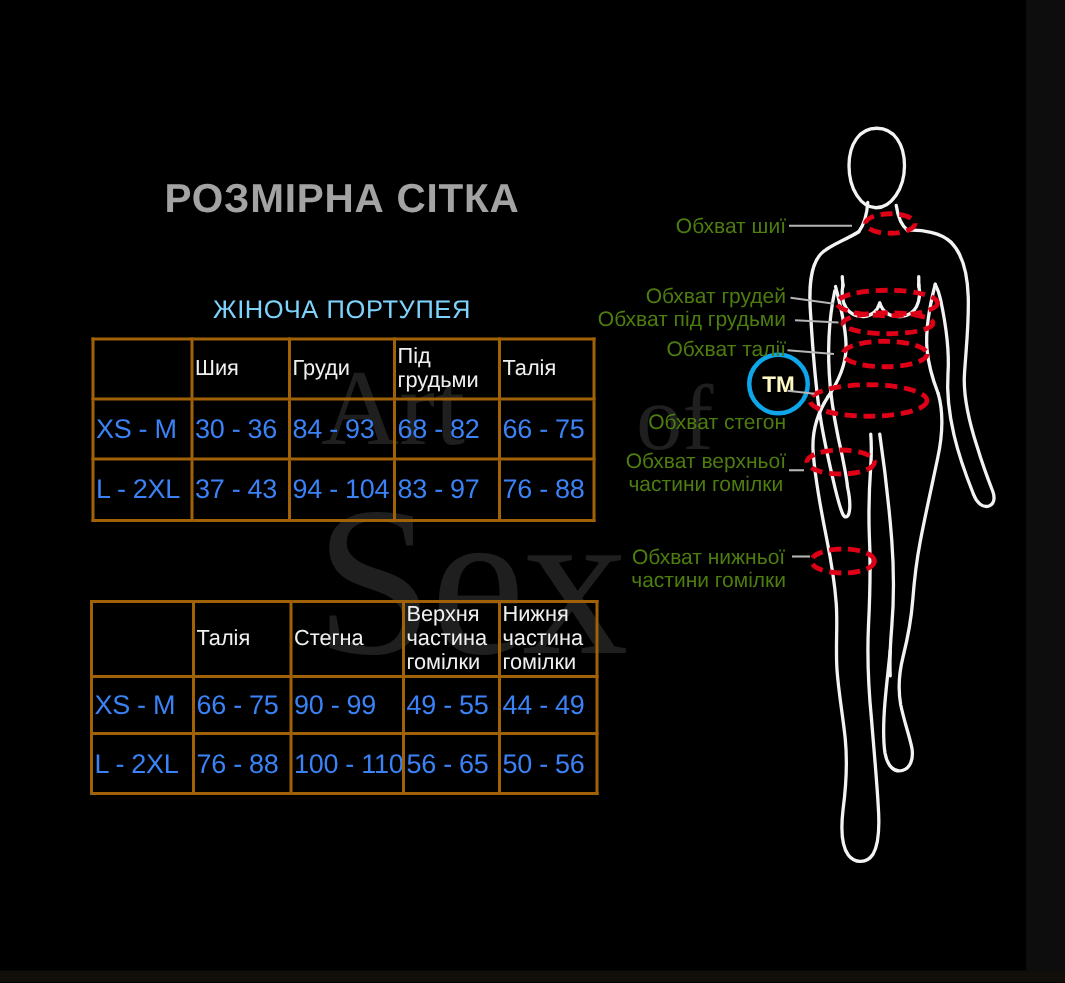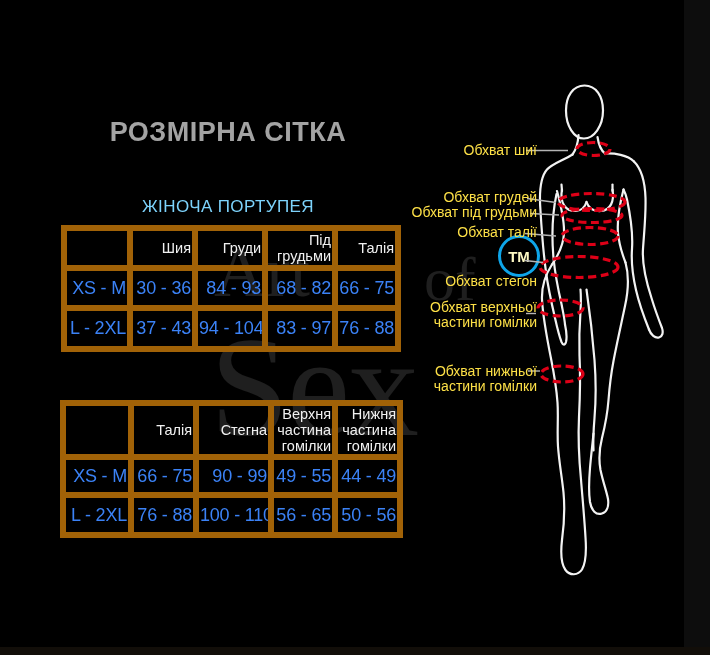--- a/index.html
+++ b/index.html
@@ -21,32 +21,32 @@
   .fig-svg{position:absolute;left:0;top:0;z-index:2;pointer-events:none;}
 
   .title{position:absolute;left:61px;top:117px;width:334px;text-align:center;z-index:3;
          font-size:27px;font-weight:bold;letter-spacing:0.5px;color:#a3a3a3;}
   .tbl-title{position:absolute;width:334px;text-align:center;z-index:3;font-size:17px;
              letter-spacing:0.4px;color:#7dd3fc;}
   .tbl-title-1{left:61px;top:197px;}
   .tbl-title-2{left:60px;top:373px;}
 
   table.size{position:absolute;z-index:3;border-collapse:collapse;table-layout:fixed;background:transparent;}
-  table.size th,table.size td{border:6px solid #a16207;text-align:right;vertical-align:middle;
+  table.size th,table.size td{border:2px solid #a16207;text-align:left;vertical-align:middle;
       padding:0 1px;font-weight:normal;overflow:hidden;}
   table.size th{font-size:14.5px;line-height:16px;color:#f0f0f0;}
   table.size td{font-size:18px;letter-spacing:-0.2px;color:#3b82f6;white-space:nowrap;}
   .t1{left:61px;top:225px;width:334px;}
   .t1 tr.hrow{height:40px;} .t1 tr.r1{height:40px;} .t1 tr.r2{height:41px;}
   .t2{left:60px;top:400px;width:337px;}
   .t2 th{font-size:13.5px;line-height:15px;}
   .t2 tr.hrow{height:42px;} .t2 tr.r1{height:38px;} .t2 tr.r2{height:40px;}
 
-  .fig-label{position:absolute;right:173px;z-index:3;text-align:right;font-size:14px;
-             line-height:15px;color:#fde047;white-space:nowrap;}
+  .fig-label{position:absolute;right:186px;z-index:3;text-align:center;font-size:14px;
+             line-height:15px;color:#4d7c0f;white-space:nowrap;}
   .fl-neck{top:143px;} .fl-chest{top:190px;} .fl-underbust{top:205px;margin-left:16px;}
   .fl-waist{top:225px;} .fl-hips{top:252px;margin-top:22px;} .fl-upper{top:300px;} .fl-lower{top:364px;}
 </style>
 </head>
 <body>
 
 <div class="canvas">
 
   <div class="edge-right"></div>
   <div class="edge-bottom"></div>

